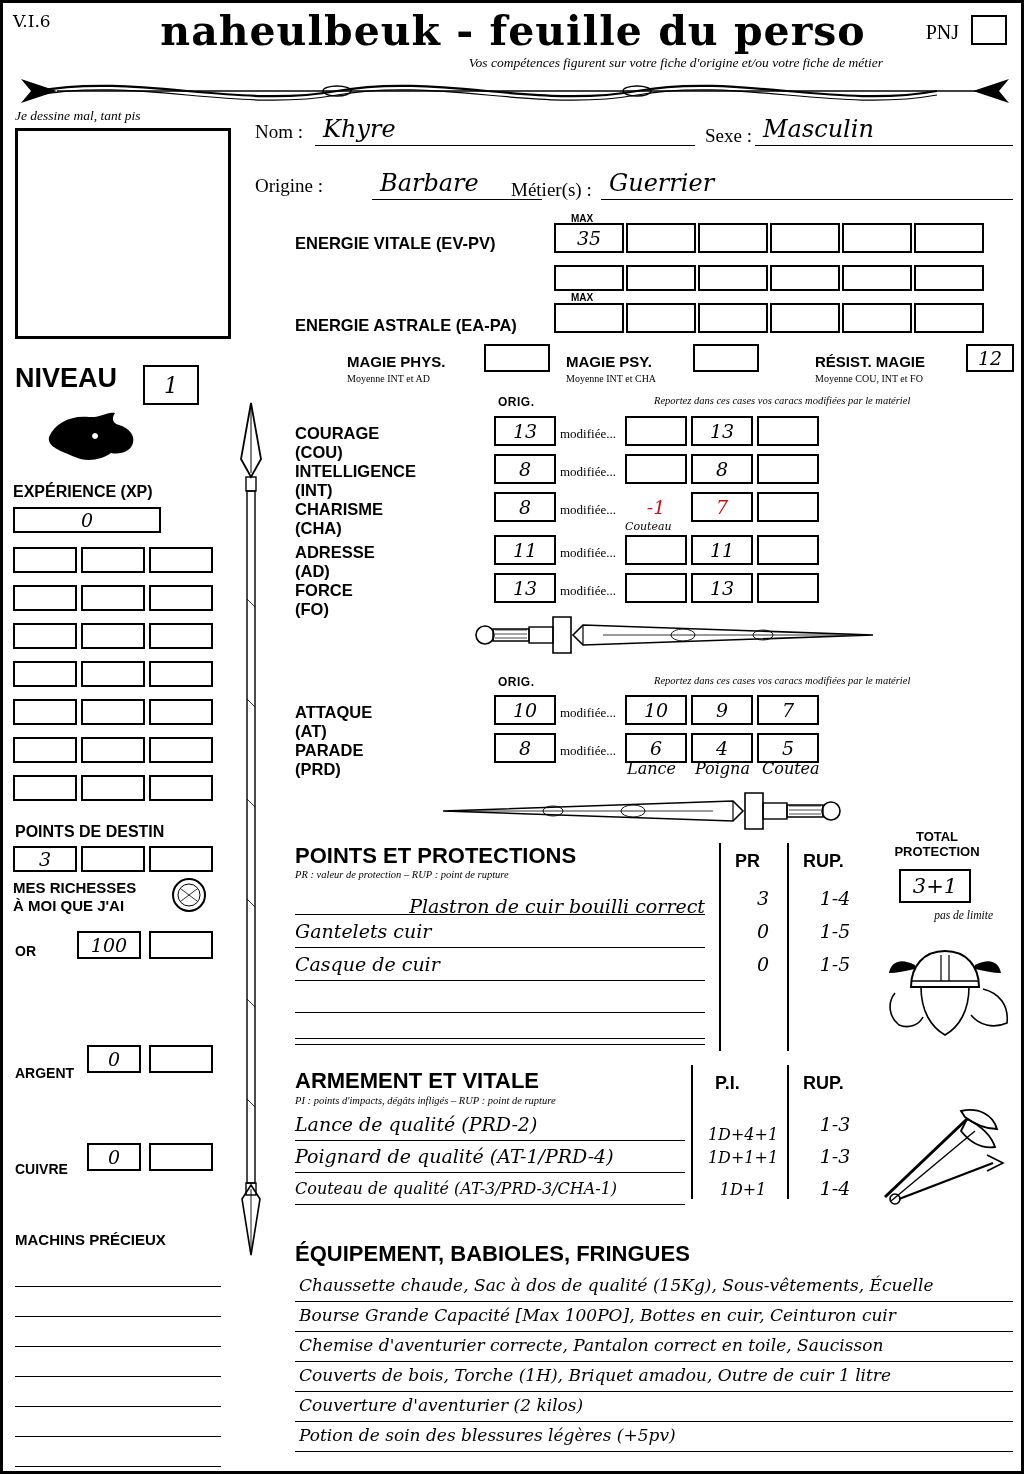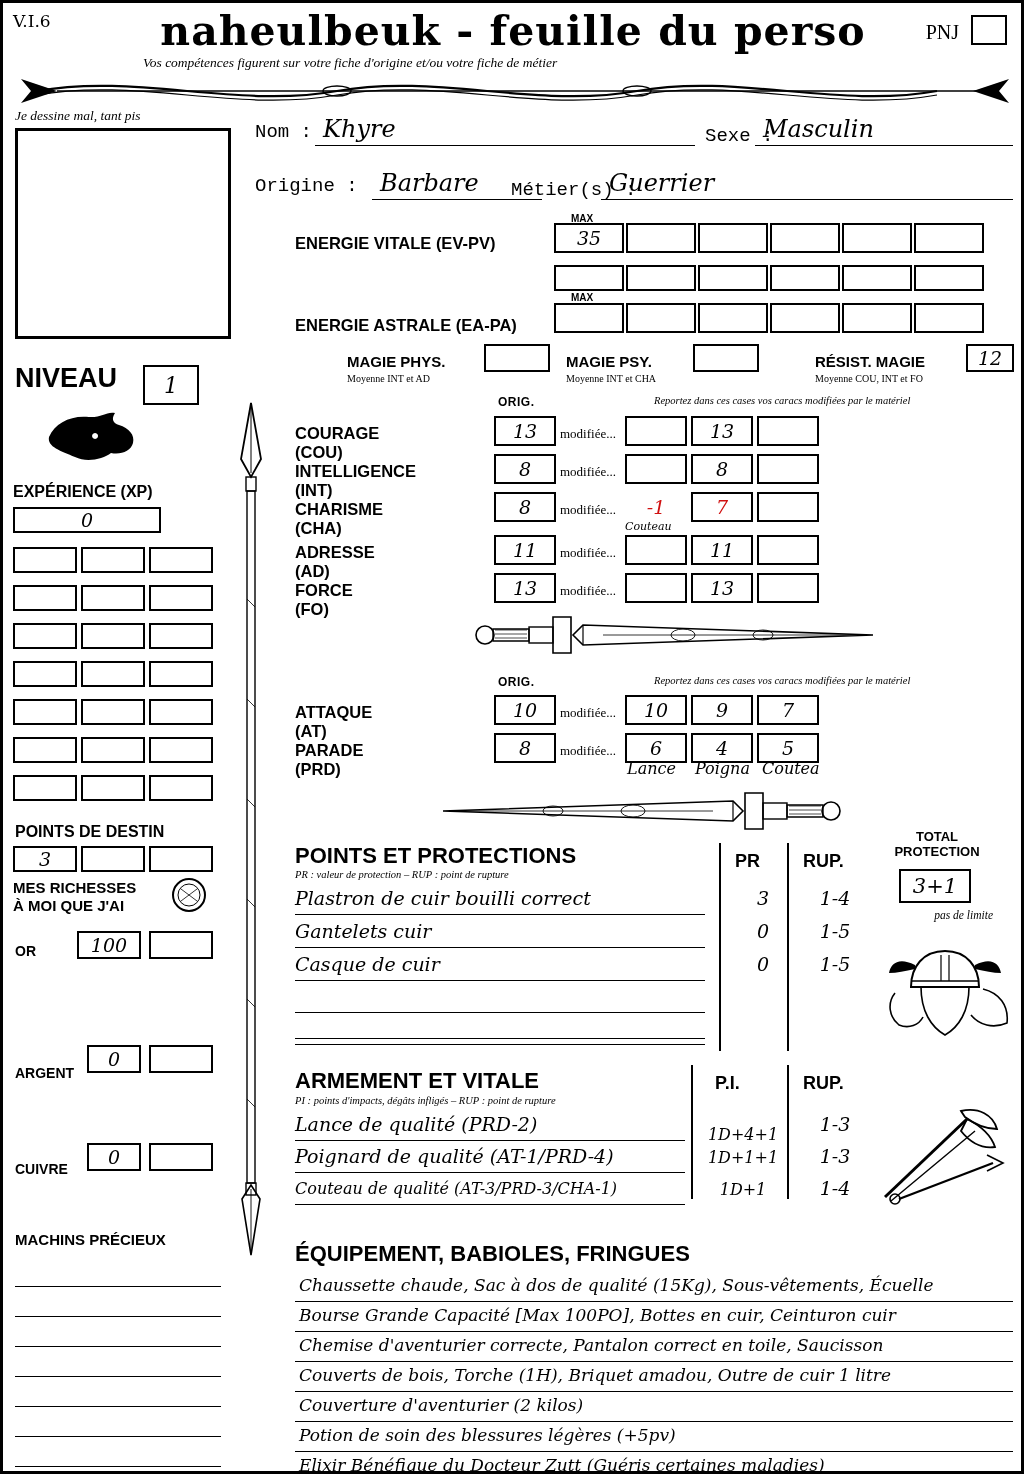--- a/index.html
+++ b/index.html
@@ -9,30 +9,30 @@
   .caps{font-family:"Liberation Sans",sans-serif;font-weight:bold;letter-spacing:.5px;}
   .box{border:2px solid #000;box-sizing:border-box;background:#fff;}
   .val{display:flex;align-items:center;justify-content:center;font-family:"DejaVu Serif",serif;font-style:italic;font-size:19px;}
   .uline{border-bottom:1.6px solid #000;}
   .tiny{font-size:10px;font-family:"Liberation Serif",serif;}
   .tiny-i{font-size:10.5px;font-style:italic;font-family:"Liberation Serif",serif;}
 
   
   #version{left:10px;top:8px;font-size:17px;font-family:"DejaVu Serif",serif;}
   #title{left:140px;top:4px;width:740px;text-align:center;font-size:41px;font-family:"DejaVu Serif",serif;font-weight:bold;letter-spacing:1px;}
-  #subtitle{left:140px;top:52px;width:740px;text-align:left;font-size:13.5px;font-style:italic;}
+  #subtitle{left:140px;top:52px;width:740px;text-align:right;font-size:13.5px;font-style:italic;}
   #pnj-label{right:62px;top:18px;font-size:20px;font-family:"Liberation Serif",serif;}
   #pnj-box{right:14px;top:12px;width:36px;height:30px;}
   .orn{position:absolute;left:14px;top:66px;width:996px;height:44px;}
 
   #draw-label{left:12px;top:105px;font-size:13.5px;font-style:italic;}
   #portrait{left:12px;top:125px;width:210px;height:205px;border:3px solid #000;}
 
   
-  .lbl{font-family:Liberation Mono, monospace;font-size:19px;}
+  .lbl{font-family:Liberation Serif, serif;font-size:19px;}
   #nom-l{left:252px;top:118px;}
   #nom-f{left:312px;top:112px;width:380px;height:30px;}
   #sexe-l{left:702px;top:122px;}
   #sexe-f{left:752px;top:112px;width:258px;height:30px;}
   #ori-l{left:252px;top:172px;}
   #ori-f{left:325px;top:166px;width:170px;height:30px;margin-left:44px;}
   #met-l{left:508px;top:176px;}
   #met-f{left:598px;top:166px;width:412px;height:30px;}
   .fillv{font-family:"DejaVu Serif",serif;font-style:italic;font-size:24px;padding-left:8px;}
 
@@ -404,21 +404,21 @@
   </svg>
 
   <div class="abs hdr" style="left:292px;top:840px;">POINTS ET PROTECTIONS</div>
   <div class="abs tiny-i" style="left:292px;top:866px;">PR : valeur de protection – RUP : point de rupture</div>
   <div class="abs colh" style="left:732px;top:848px;">PR</div>
   <div class="abs colh" style="left:800px;top:848px;">RUP.</div>
   <div class="abs" style="left:716px;top:840px;width:2px;height:208px;background:#000;"></div>
   <div class="abs" style="left:784px;top:840px;width:2px;height:208px;background:#000;"></div>
 
   <div class="abs" style="left:292px;top:884px;width:578px;">
-    <div class="abs itxt" style="left:0;top:0;width:410px;">Plastron de cuir bouilli correct</div>
+    <div class="abs itxt" style="left:0;top:8px;width:410px;text-align:right;">Plastron de cuir bouilli correct</div>
     <div class="abs itxt" style="left:440px;top:0;width:56px;text-align:center;">3</div>
     <div class="abs itxt" style="left:505px;top:0;width:70px;text-align:center;">1-4</div>
     <div class="abs" style="left:0;top:27px;width:410px;border-bottom:1.6px solid #000;"></div>
   </div>
   <div class="abs" style="left:292px;top:917px;width:578px;">
     <div class="abs itxt" style="left:0;top:0;width:410px;">Gantelets cuir</div>
     <div class="abs itxt" style="left:440px;top:0;width:56px;text-align:center;">0</div>
     <div class="abs itxt" style="left:505px;top:0;width:70px;text-align:center;">1-5</div>
     <div class="abs" style="left:0;top:27px;width:410px;border-bottom:1.6px solid #000;"></div>
   </div>
@@ -492,15 +492,14 @@
   <div class="eqtxt" style="top:1302px;">Bourse Grande Capacité [Max 100PO], Bottes en cuir, Ceinturon cuir</div>
   <div class="abs eqline" style="top:1328px;"></div>
   <div class="eqtxt" style="top:1332px;">Chemise d'aventurier correcte, Pantalon correct en toile, Saucisson</div>
   <div class="abs eqline" style="top:1358px;"></div>
   <div class="eqtxt" style="top:1362px;">Couverts de bois, Torche (1H), Briquet amadou, Outre de cuir 1 litre</div>
   <div class="abs eqline" style="top:1388px;"></div>
   <div class="eqtxt" style="top:1392px;">Couverture d'aventurier (2 kilos)</div>
   <div class="abs eqline" style="top:1418px;"></div>
   <div class="eqtxt" style="top:1422px;">Potion de soin des blessures légères (+5pv)</div>
   <div class="abs eqline" style="top:1448px;"></div>
-  <div class="eqtxt" style="top:1452px;">Elixir Bénéfique du Docteur Zutt (Guéris certaines maladies)</div>
 
 </div>
 
 </body></html>

